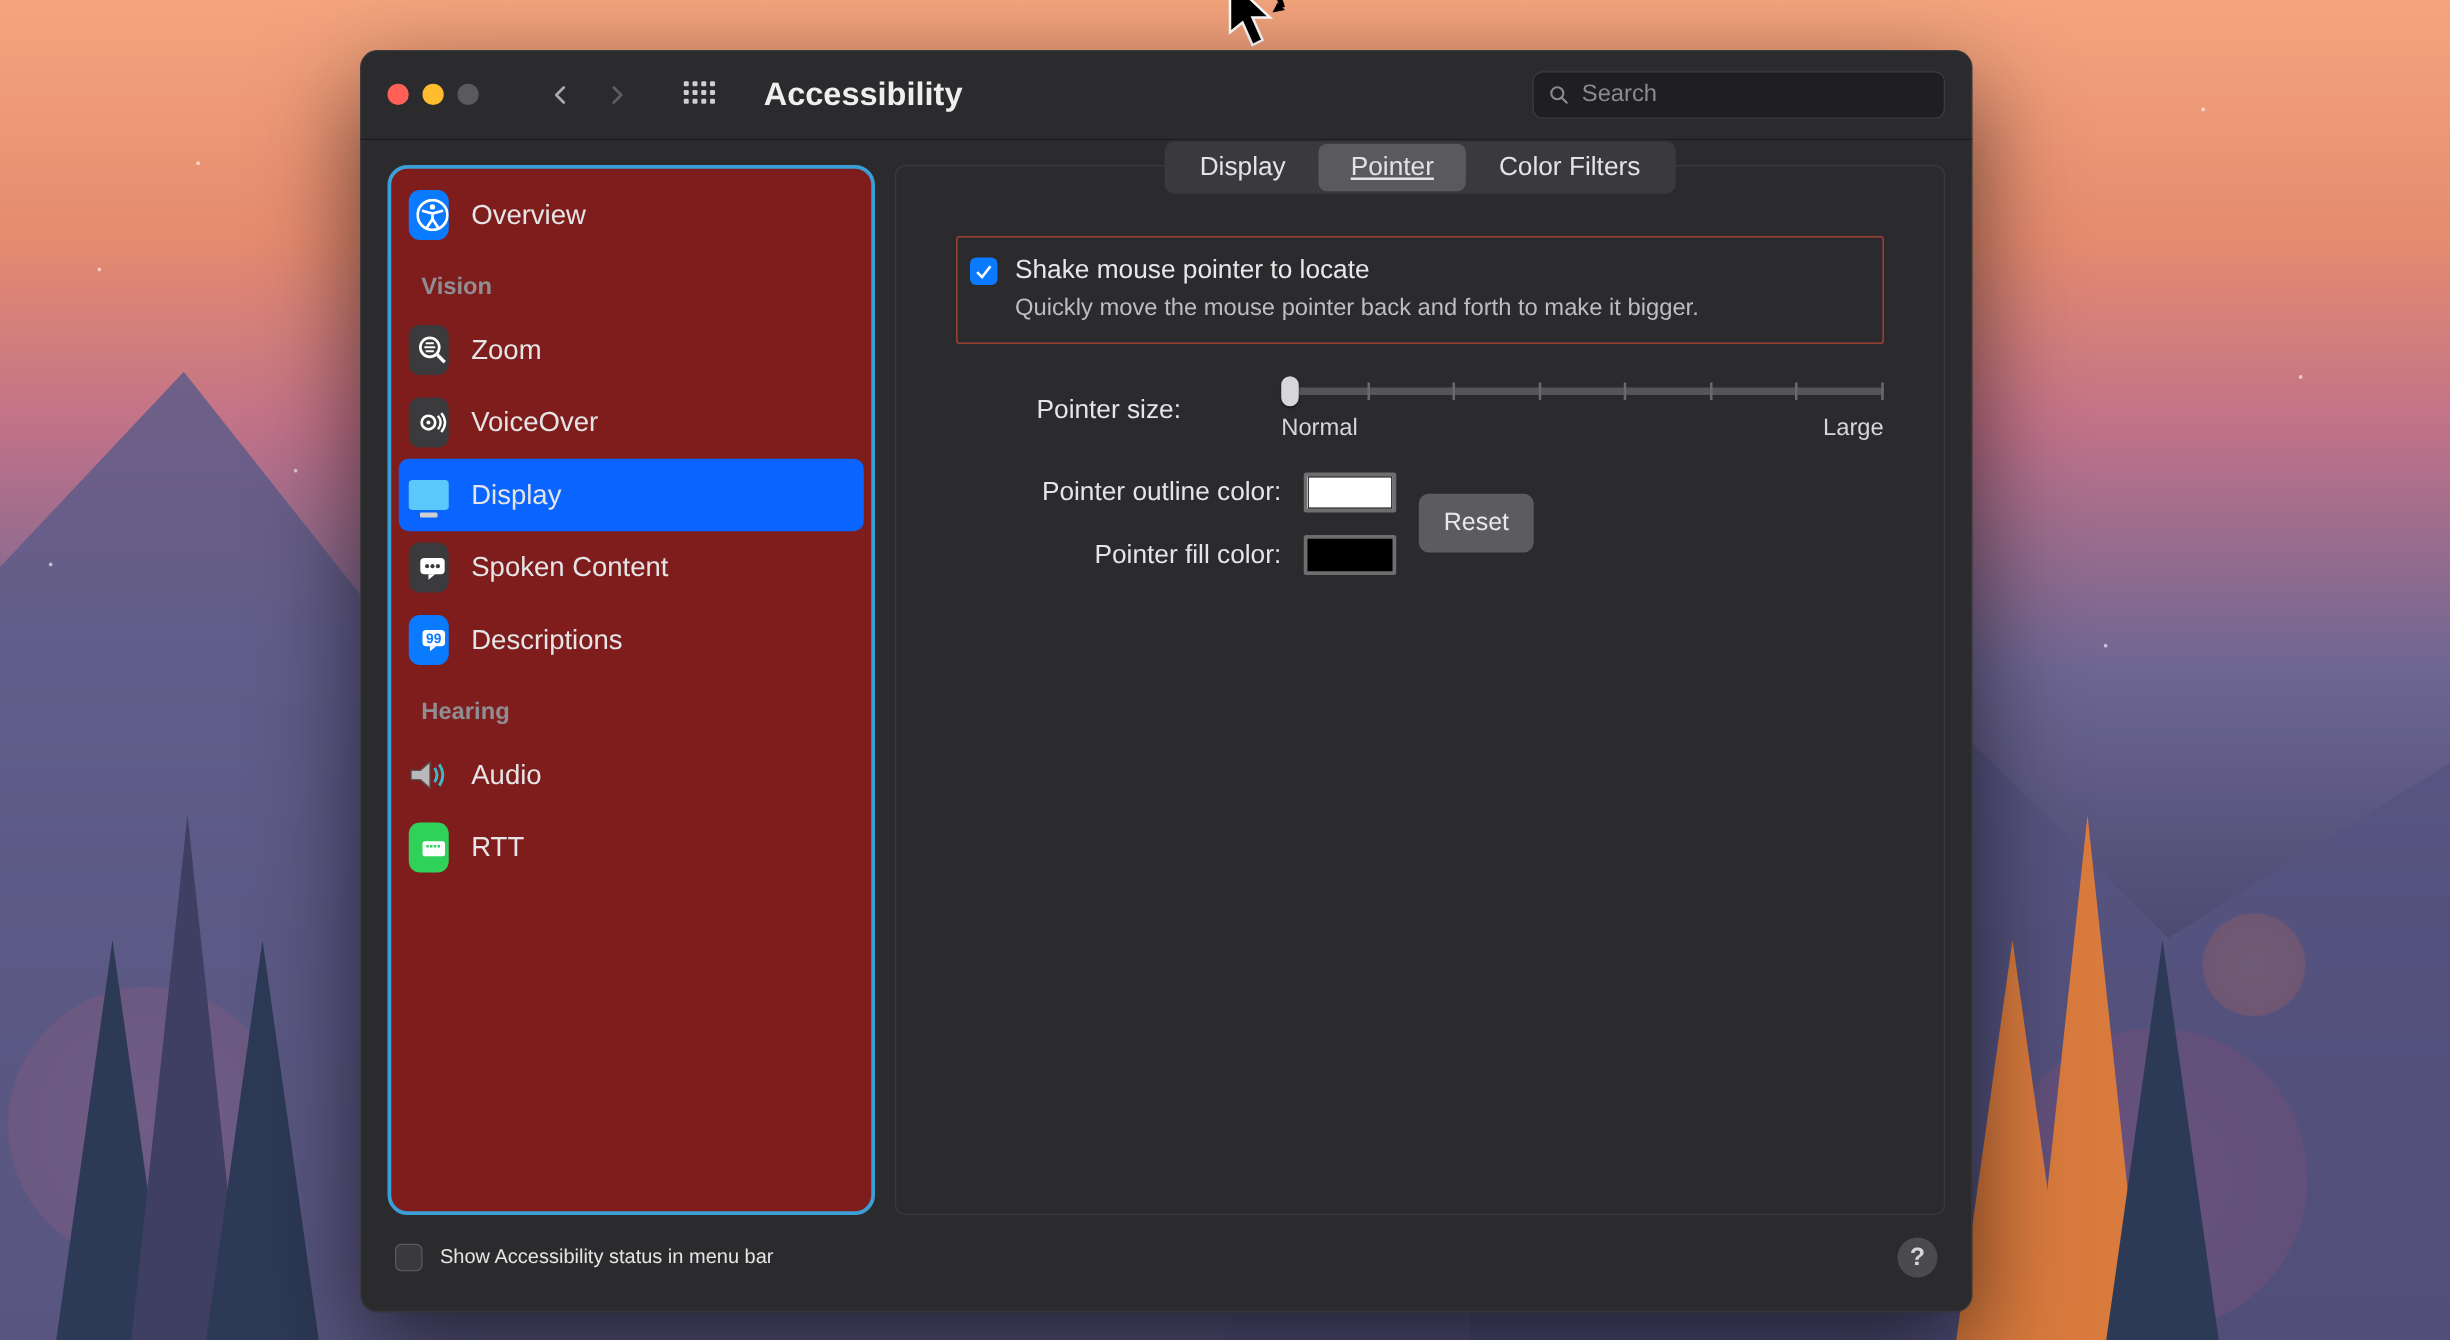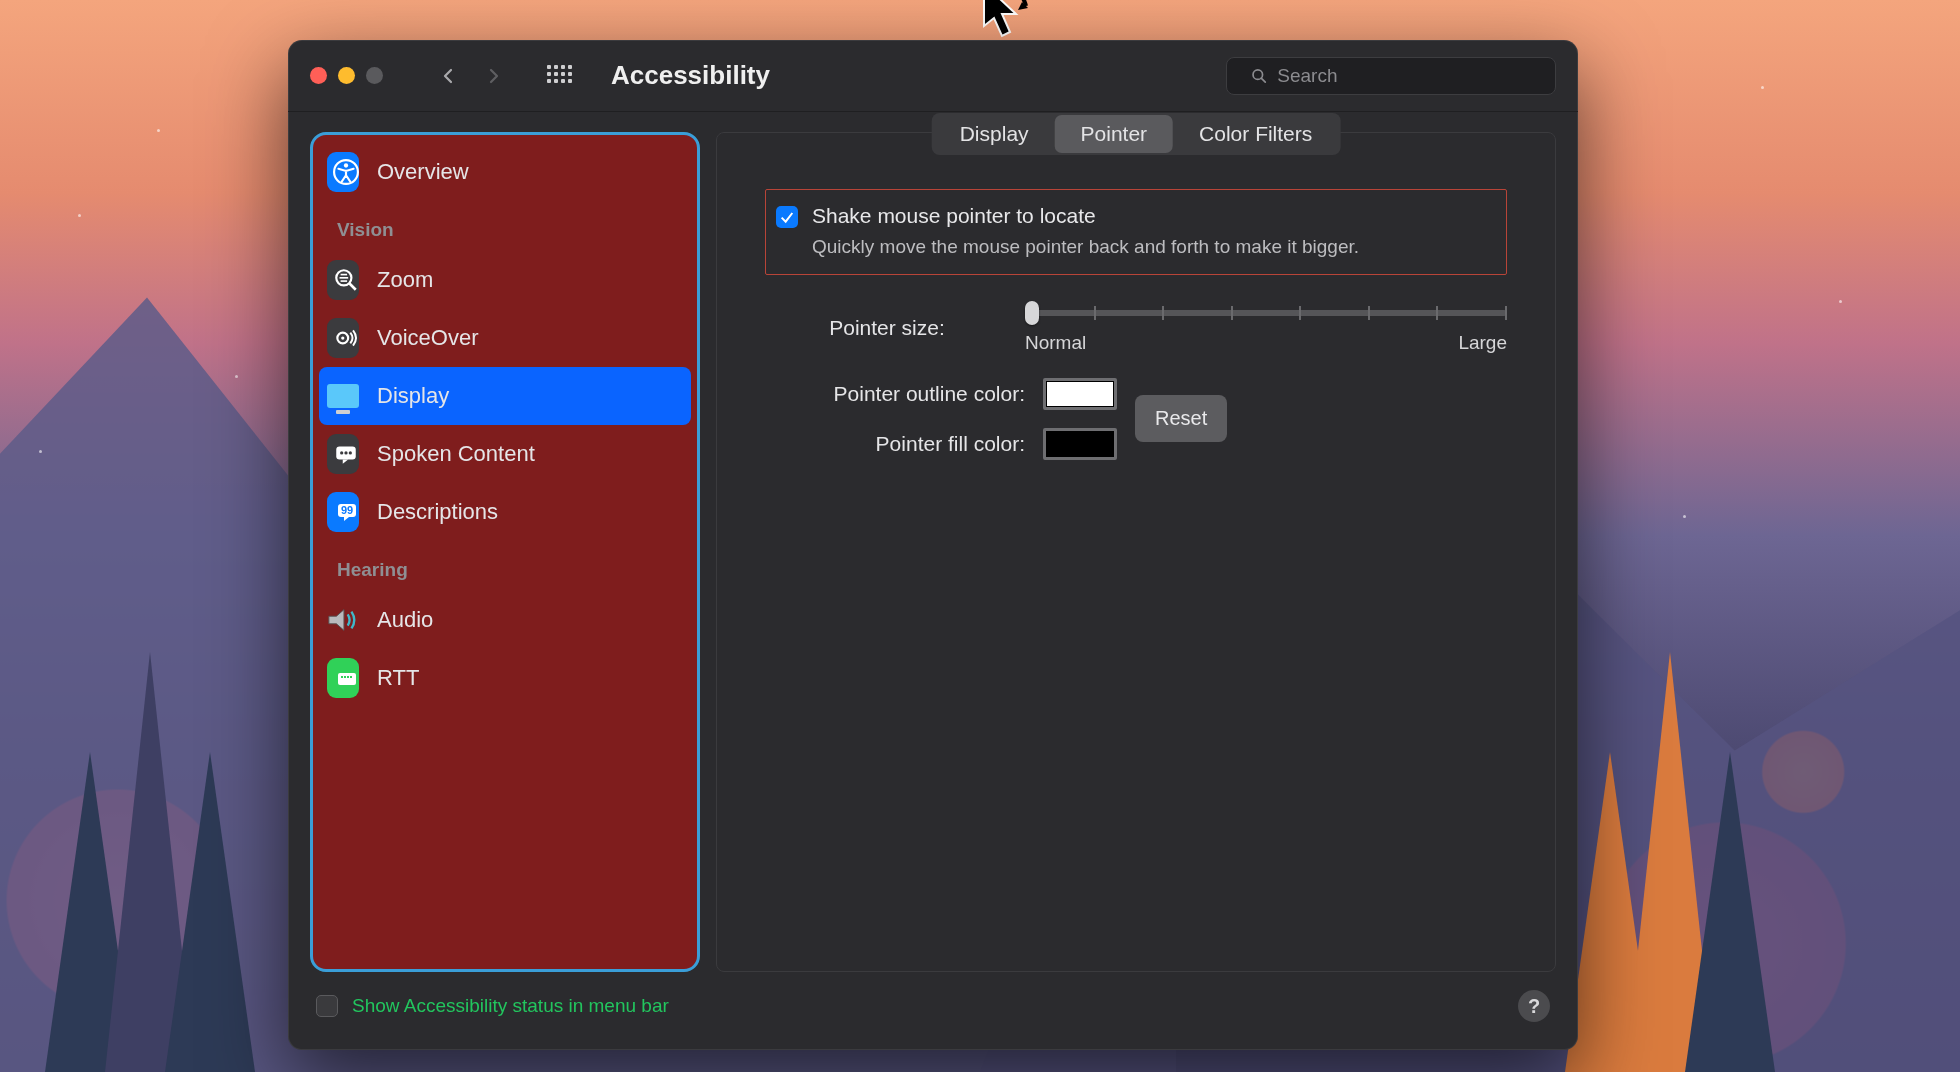--- a/index.html
+++ b/index.html
@@ -84,21 +84,21 @@
 .grid-icon { width: 22px; height: 22px; margin: 0 10px 0 22px; display: grid; grid-template-columns: repeat(4,4px); grid-template-rows: repeat(3,4px); gap: 3px; }
 .grid-icon span { background: #cfcfd1; border-radius: 1px; }
 .title { font-size: 26px; font-weight: 700; color: #efefef; margin-left: 18px; }
 .spacer { flex: 1; }
 .search-field {
   display: flex; align-items: center;
   width: 330px; height: 38px;
   background: #1f1f22;
   border: 1px solid #3d3d40;
   border-radius: 8px;
-  padding: 0 24px;
+  padding: 0 12px;
   gap: 10px;
   color: #8b8b8f;
 }
 .search-field svg { width: 18px; height: 18px; }
 .search-field input {
   background: none; border: none; outline: none;
   color: #d8d8da; font-size: 19px; width: 100%;
 }
 .search-field input::placeholder { color: #8b8b8f; }
 
@@ -147,21 +147,21 @@
   border-radius: 8px;
   padding: 2px;
 }
 .seg-tab {
   padding: 7px 26px;
   font-size: 21px;
   color: #e3e3e5;
   border-radius: 7px;
   cursor: pointer;
 }
-.seg-tab.active { background: #5a5a5d; }
+.seg-tab.active { background: #5a5a5d; text-decoration: underline; }
 
 .highlighted-area {
   margin-top: 56px;
   border: 1.5px solid #b84438;
   border-radius: 2px;
   padding: 14px 16px 14px 10px;
   display: flex; gap: 14px;
 }
 .checkbox {
   width: 22px; height: 22px; border-radius: 5px;
@@ -204,21 +204,21 @@
 
 .footer {
   display: flex; align-items: center;
   padding: 18px 28px 28px 28px;
   gap: 14px;
 }
 .footer-check {
   width: 22px; height: 22px; border-radius: 5px;
   border: 1px solid #5a5a5d; background: #3a3a3d;
 }
-.footer-label { color: #22c55e; font-size: 19px; flex: 1; }
+.footer-label { color: #e5e5e5; font-size: 16px; flex: 1; }
 .help-btn {
   width: 32px; height: 32px; border-radius: 50%;
   background: #4b4b4e; color: #d8d8da;
   display: flex; align-items: center; justify-content: center;
   font-size: 20px; font-weight: 700;
 }
 
 .top-cursor {
   position: absolute; top: -20px; left: 50%; transform: translateX(-8px);
   width: 60px; height: 70px;

